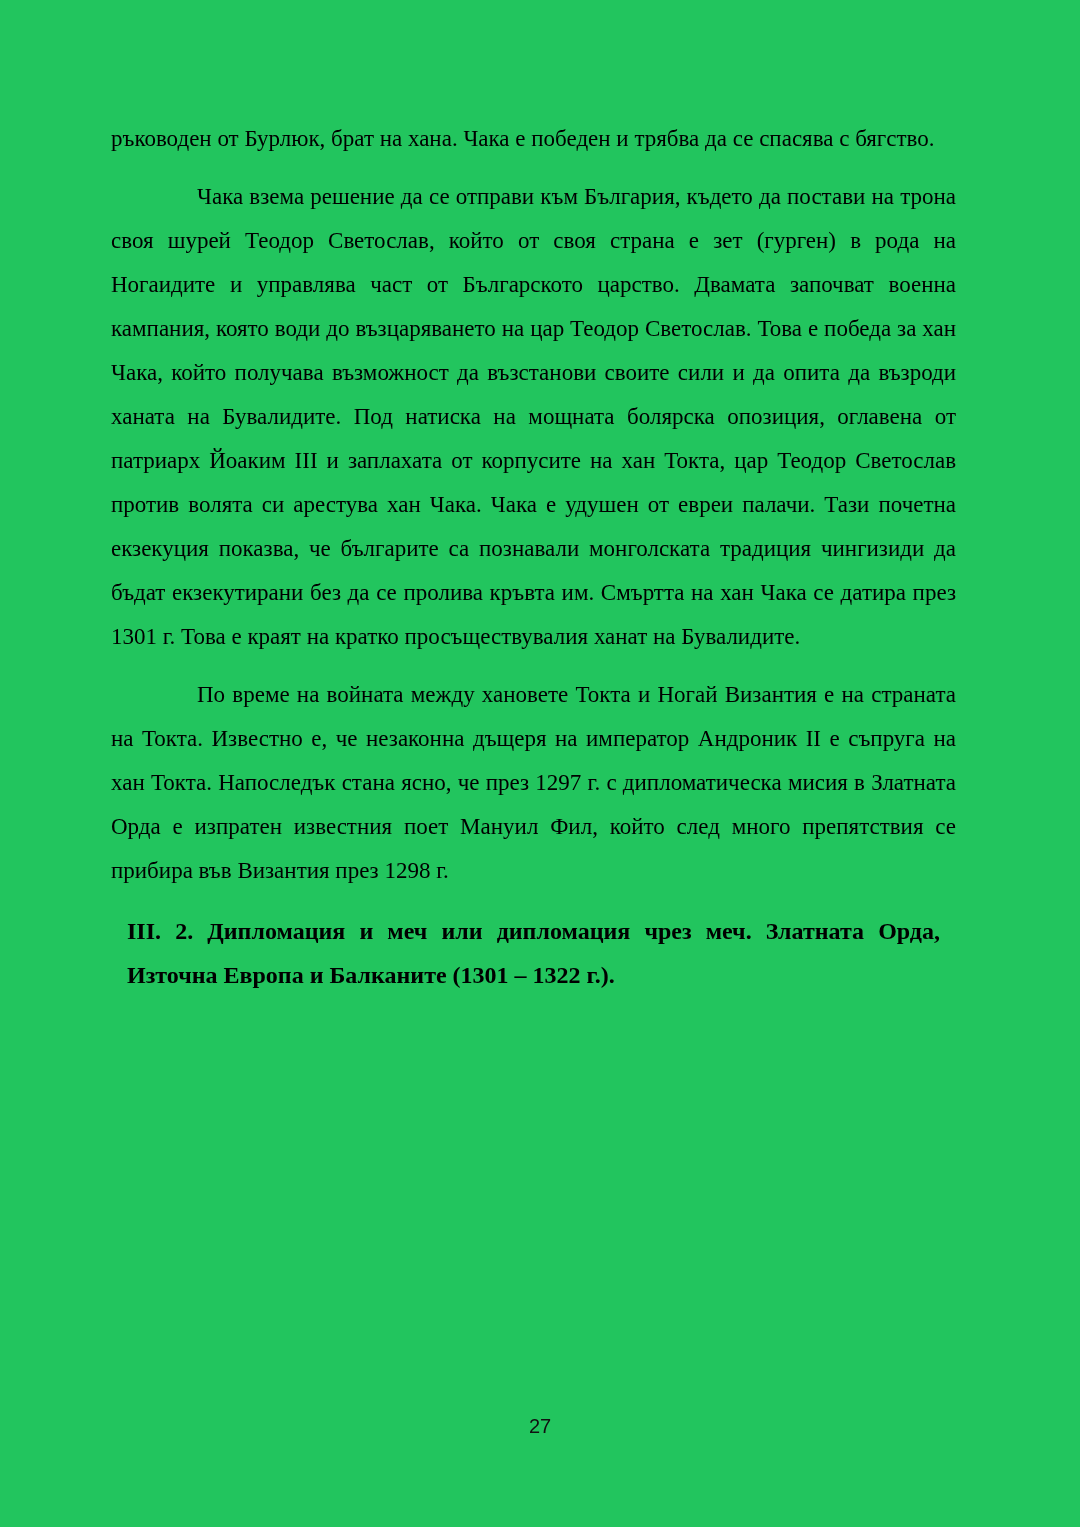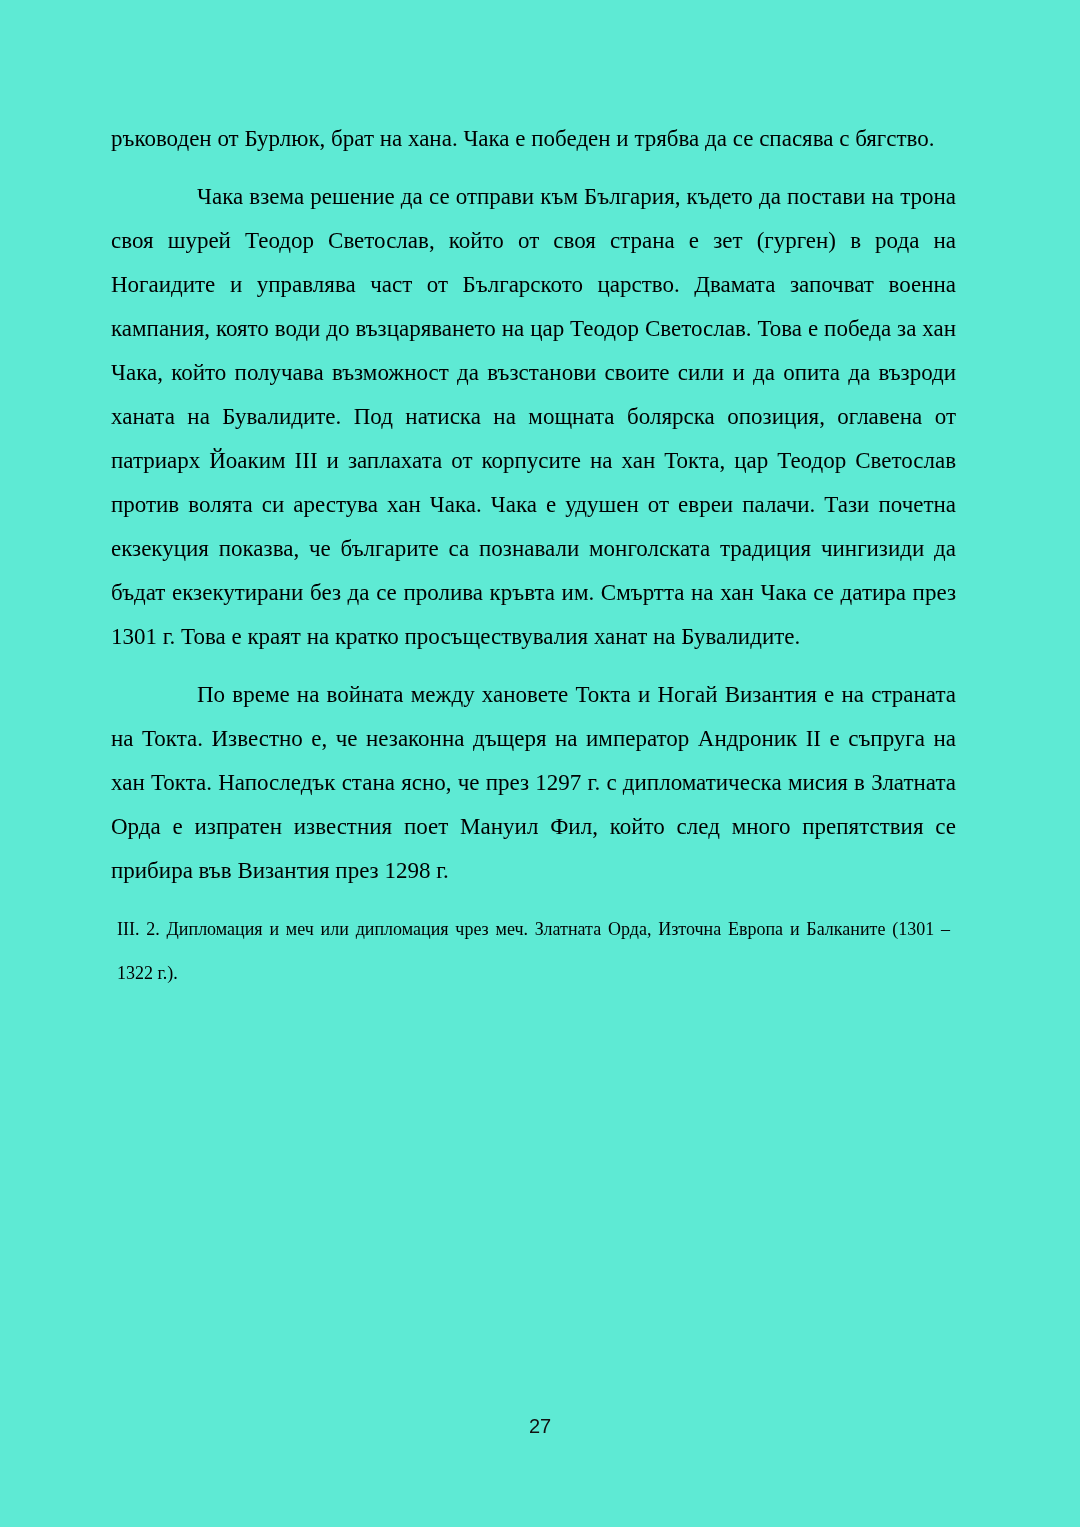--- a/index.html
+++ b/index.html
@@ -10,47 +10,47 @@
   }
   body {
     width: 1080px;
     height: 1527px;
     position: relative;
     overflow: hidden;
   }
   .page {
     position: absolute;
     inset: 0;
-    background: #5eead4;
+    background: #22c55e;
   }
   .text-block {
     position: absolute;
     left: 111px;
     top: 117px;
     width: 845px;
     font-family: "Liberation Serif", serif;
     font-size: 23px;
     line-height: 44px;
     color: #000000;
     text-align: justify;
   }
   .text-block p {
     margin: 0 0 14px 0;
     padding: 0;
   }
   .text-block p.indented {
     text-indent: 86px;
   }
   .section-heading {
-    margin: 6px;
+    margin: 16px;
     padding: 0;
     font-family: "Liberation Serif", serif;
-    font-size: 18px;
+    font-size: 24px;
     line-height: 44px;
-    font-weight: normal;
+    font-weight: bold;
     color: #000000;
     text-align: justify;
   }
   .page-footer {
     position: absolute;
     left: 0;
     top: 1414px;
     width: 1080px;
     text-align: center;
     font-family: "Liberation Sans", sans-serif;

